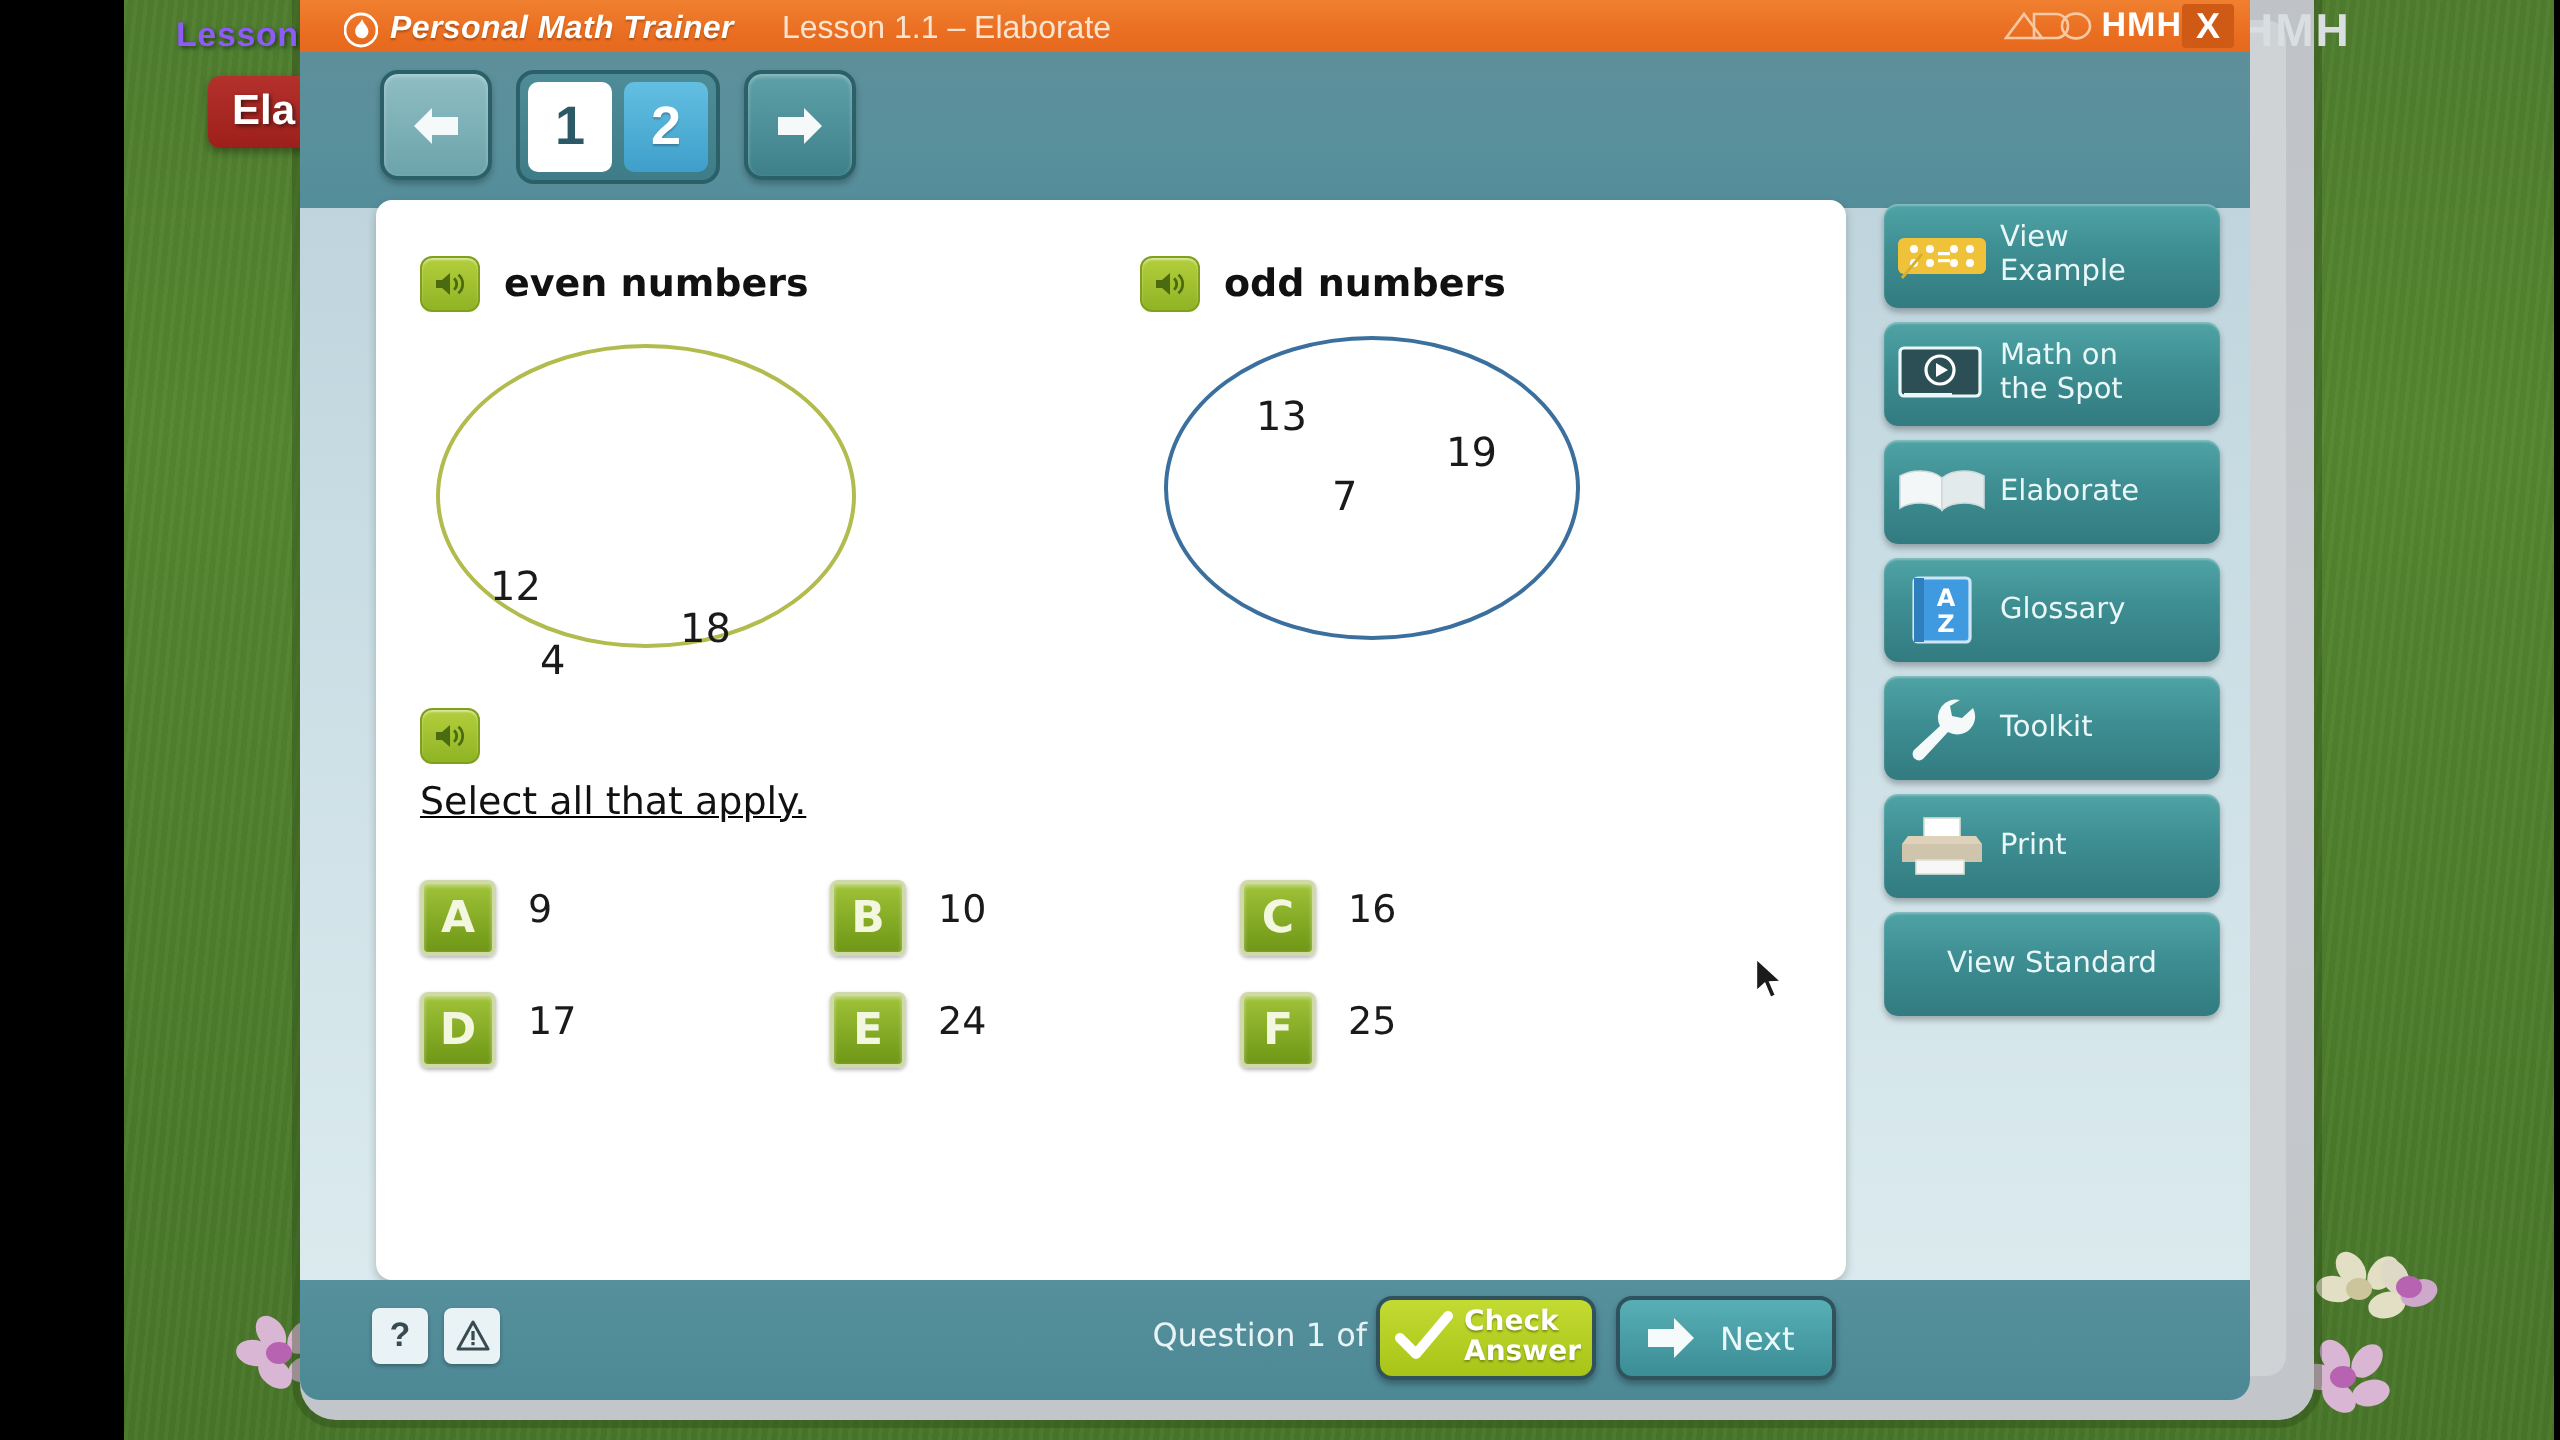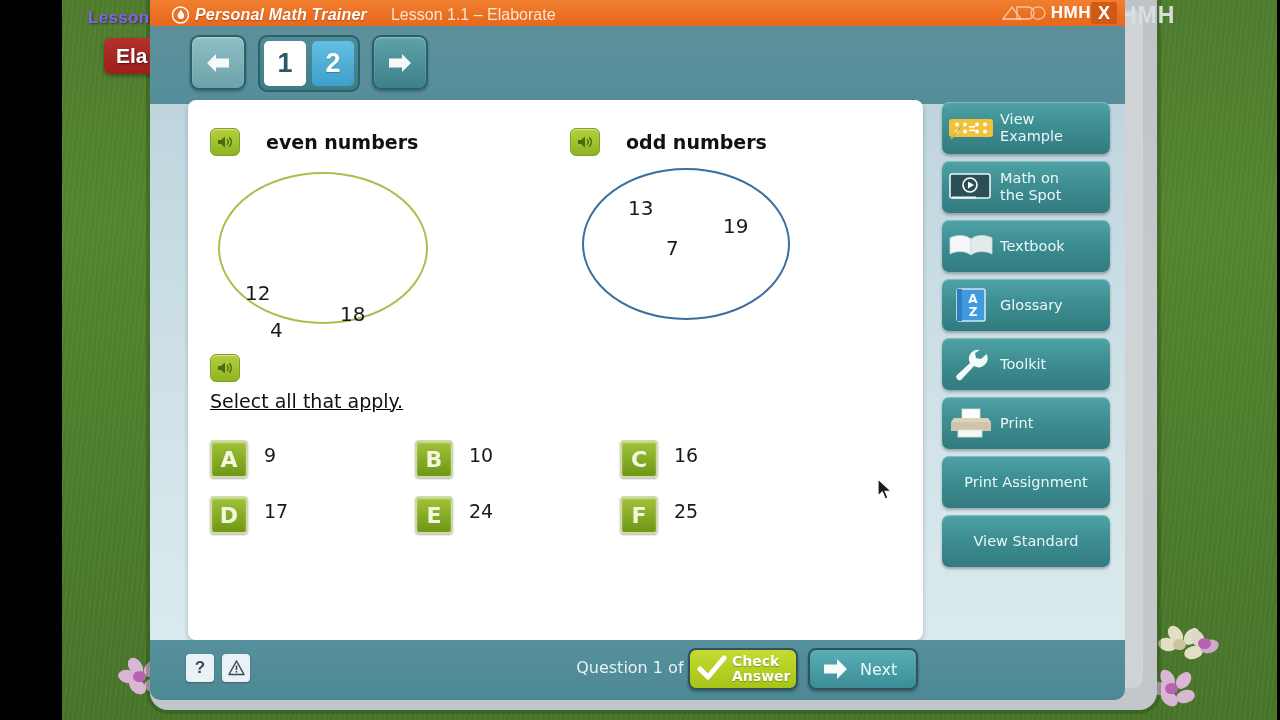--- a/index.html
+++ b/index.html
@@ -145,21 +145,21 @@
 
   .audio-btn {
     width: 30px; height: 28px; border-radius: 6px;
     background: linear-gradient(180deg,#b4ce3c 0%, #8fb424 100%);
     border: 1px solid #7ea01c;
     display: inline-flex; align-items: center; justify-content: center;
     box-shadow: inset 0 1px 1px rgba(255,255,255,.5);
     vertical-align: middle;
   }
 
-  .group-head { position: absolute; display: flex; align-items: center; gap: 26px; }
+  .group-head { position: absolute; display: flex; align-items: center; gap: 12px; }
   .group-head-label {
     font-size: 19px; color: #111; font-weight: 600;
     font-family: "DejaVu Sans", sans-serif;
   }
 
   .venn {
     position: absolute;
     border-radius: 50%;
   }
   .venn.even { border: 2px solid #b2bb4d; }
@@ -467,21 +467,21 @@
       <span class="tool-label"><span>Math on</span><br><span>the Spot</span></span>
     </div>
 
     <div class="tool-btn">
       <span class="tool-icon">
         <svg width="50" height="28" viewBox="0 0 50 28">
           <path d="M25 7 C19 2, 9 3, 4 6 L4 22 C9 19, 19 18, 25 23 Z" fill="#f4f7f8" stroke="#cfd9dc" stroke-width=".8"></path>
           <path d="M25 7 C31 2, 41 3, 46 6 L46 22 C41 19, 31 18, 25 23 Z" fill="#e3eaec" stroke="#cfd9dc" stroke-width=".8"></path>
         </svg>
       </span>
-      <span class="tool-label">Textbook</span>
+      <span class="tool-label">Elaborate</span>
     </div>
 
     <div class="tool-btn">
       <span class="tool-icon">
         <svg width="34" height="36" viewBox="0 0 34 36">
           <rect x="3" y="2" width="28" height="32" rx="2" fill="#3f9ae0" stroke="#cfe6f7" stroke-width="1.6"></rect>
           <rect x="3" y="2" width="5" height="32" fill="#2f7fbe"></rect>
           <text x="19" y="16" font-family="DejaVu Sans, sans-serif" font-size="12" font-weight="bold" fill="#ffffff" text-anchor="middle">A</text>
           <text x="19" y="29" font-family="DejaVu Sans, sans-serif" font-size="12" font-weight="bold" fill="#ffffff" text-anchor="middle">Z</text>
         </svg>
@@ -503,23 +503,20 @@
         <svg width="50" height="32" viewBox="0 0 50 32">
           <rect x="16" y="2" width="18" height="13" fill="#ffffff" stroke="#d8dcd0" stroke-width=".8"></rect>
           <path d="M5 15 L45 15 L45 24 L5 24 Z" fill="#cfc4ac"></path>
           <path d="M5 15 L45 15 L42 11 L8 11 Z" fill="#ded3ba"></path>
           <rect x="12" y="23" width="24" height="7" fill="#f7f8f5" stroke="#dde0d6" stroke-width=".8"></rect>
         </svg>
       </span>
       <span class="tool-label">Print</span>
     </div>
 
-    <div class="tool-btn no-icon">
-      <span class="tool-label">Print Assignment</span>
-    </div>
 
     <div class="tool-btn no-icon">
       <span class="tool-label">View Standard</span>
     </div>
 
   </div>
 
   <div id="bottom-bar">
     <div id="help-btn" class="mini-btn">?</div>
     <div id="alert-btn" class="mini-btn">

